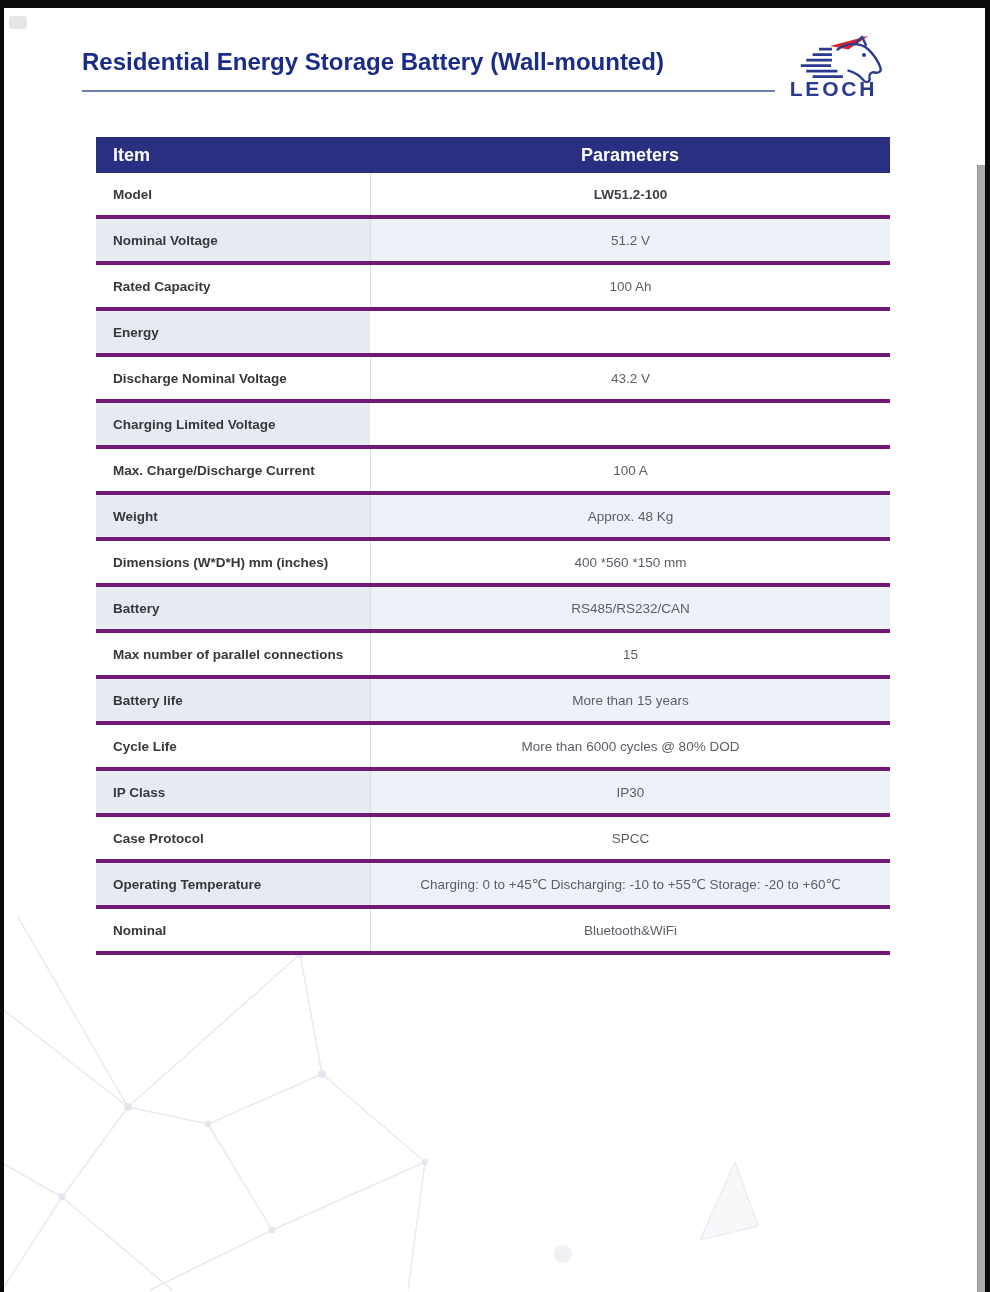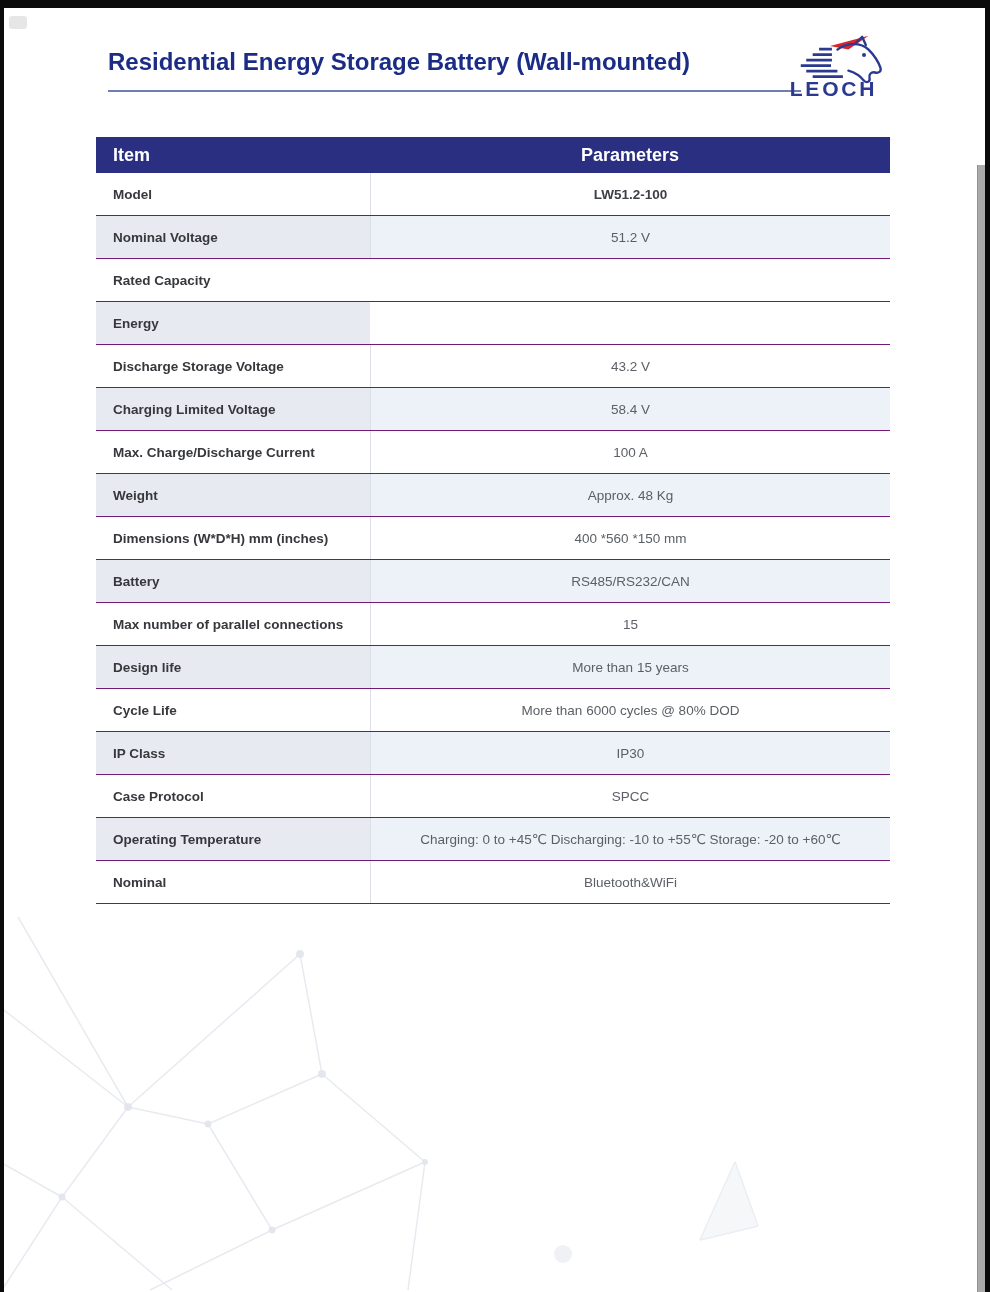--- a/index.html
+++ b/index.html
@@ -8,33 +8,33 @@
     font-family:"Liberation Sans","DejaVu Sans",sans-serif;overflow:hidden;
   }
   
   .edge-top{position:absolute;top:0;left:0;width:990px;height:8px;background:#0b0b0b;}
   .edge-left{position:absolute;top:0;left:0;width:4px;height:1292px;background:#0b0b0b;}
   .edge-right{position:absolute;top:0;right:0;width:5px;height:1292px;background:#0b0b0b;}
   .scrollbar-track{position:absolute;top:165px;right:5px;width:7px;height:1127px;background:#ababab;border-left:1px solid #8f8f8f;}
   .smudge{position:absolute;left:9px;top:16px;width:18px;height:13px;background:#dcdcdc;border-radius:3px;opacity:.7;}
 
   
-  .title-wrap{position:absolute;left:108px;top:48px;width:800px;}
+  .title-wrap{position:absolute;left:82px;top:48px;width:800px;}
   .page-title{margin:0;font-size:24px;font-weight:bold;color:#1b2c87;letter-spacing:0;}
   .title-underline{position:absolute;left:0;top:42px;width:693px;height:2px;background:#6f7eb1;}
 
   
   .logo{position:absolute;right:88px;top:34px;width:120px;height:66px;}
 
   
   .spec-table{position:absolute;left:96px;top:137px;width:794px;background:#8b5cf6;}
   .thead{display:flex;height:36px;background:#2a2f82;color:#ffffff;font-weight:bold;}
   .th-item{width:274px;padding-left:17px;display:flex;align-items:center;font-size:18px;box-sizing:border-box;}
   .th-params{flex:1;display:flex;align-items:center;justify-content:center;font-size:18px;}
-  .row{display:flex;height:42px;border-bottom:1px solid #701a75;background:#ffffff;}
+  .row{display:flex;height:42px;border-bottom:4px solid #701a75;background:#ffffff;}
   .cell{box-sizing:border-box;}
   .cell.item{width:274px;display:flex;align-items:center;padding-left:17px;
     font-weight:bold;font-size:13.5px;color:#36383c;}
   .cell.value{flex:1;display:flex;align-items:center;justify-content:center;
     font-size:13.5px;color:#5c6066;border-left:1px solid #dcdfe6;text-align:center;padding:5px 8px;}
   .row.striped .cell.item{background:#e8eaf1;}
   .row.striped .cell.value{background:#edf1f8;}
   .row:first-child .cell.value{font-weight:bold;color:#3c3f45;}
 
   
@@ -119,31 +119,31 @@
       <div class="row">
         <div class="cell item">Model</div>
         <div class="cell value">LW51.2-100</div>
       </div>
       <div class="row striped">
         <div class="cell item">Nominal Voltage</div>
         <div class="cell value">51.2 V</div>
       </div>
       <div class="row">
         <div class="cell item">Rated Capacity</div>
+        <div class="cell value">100 Ah</div>
       </div>
       <div class="row striped">
         <div class="cell item">Energy</div>
       </div>
       <div class="row">
-        <div class="cell item">Discharge Storage Voltage</div>
+        <div class="cell item">Discharge Nominal Voltage</div>
         <div class="cell value">43.2 V</div>
       </div>
       <div class="row striped">
         <div class="cell item">Charging Limited Voltage</div>
-        <div class="cell value">58.4 V</div>
       </div>
       <div class="row">
         <div class="cell item">Max. Charge/Discharge Current</div>
         <div class="cell value">100 A</div>
       </div>
       <div class="row striped">
         <div class="cell item">Weight</div>
         <div class="cell value">Approx. 48 Kg</div>
       </div>
       <div class="row">
@@ -152,21 +152,21 @@
       </div>
       <div class="row striped">
         <div class="cell item">Battery</div>
         <div class="cell value">RS485/RS232/CAN</div>
       </div>
       <div class="row">
         <div class="cell item">Max number of parallel connections</div>
         <div class="cell value">15</div>
       </div>
       <div class="row striped">
-        <div class="cell item">Design life</div>
+        <div class="cell item">Battery life</div>
         <div class="cell value">More than 15 years</div>
       </div>
       <div class="row">
         <div class="cell item">Cycle Life</div>
         <div class="cell value">More than 6000 cycles @ 80% DOD</div>
       </div>
       <div class="row striped">
         <div class="cell item">IP Class</div>
         <div class="cell value">IP30</div>
       </div>

